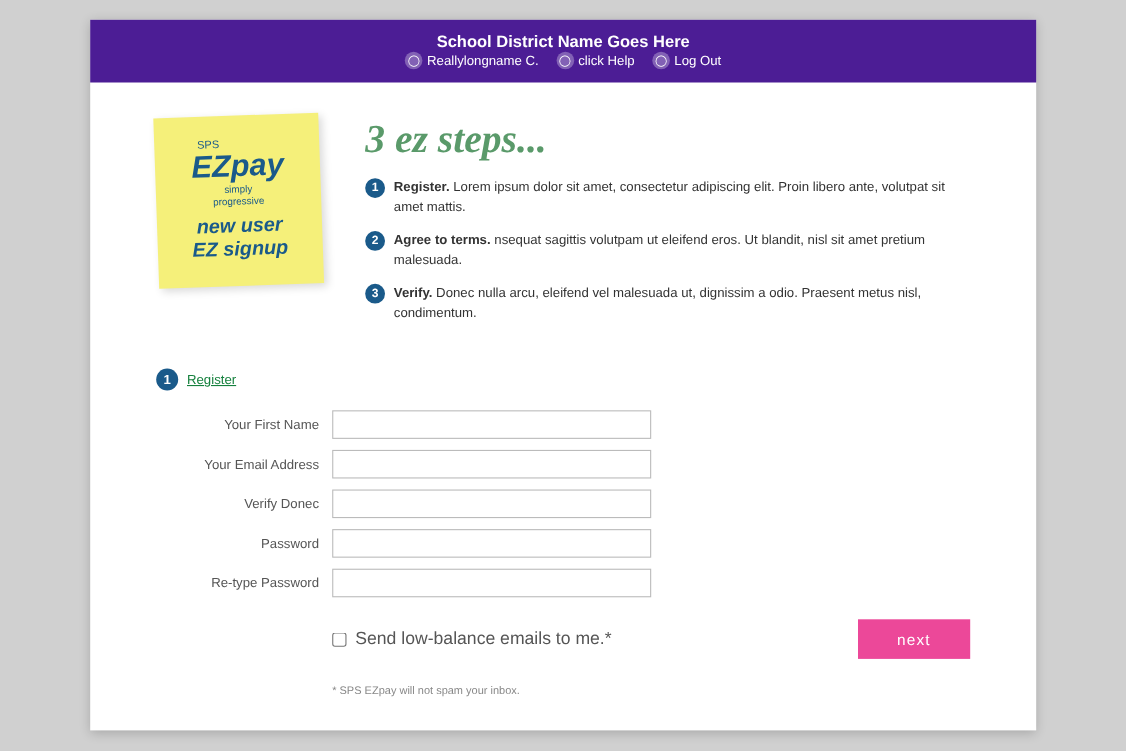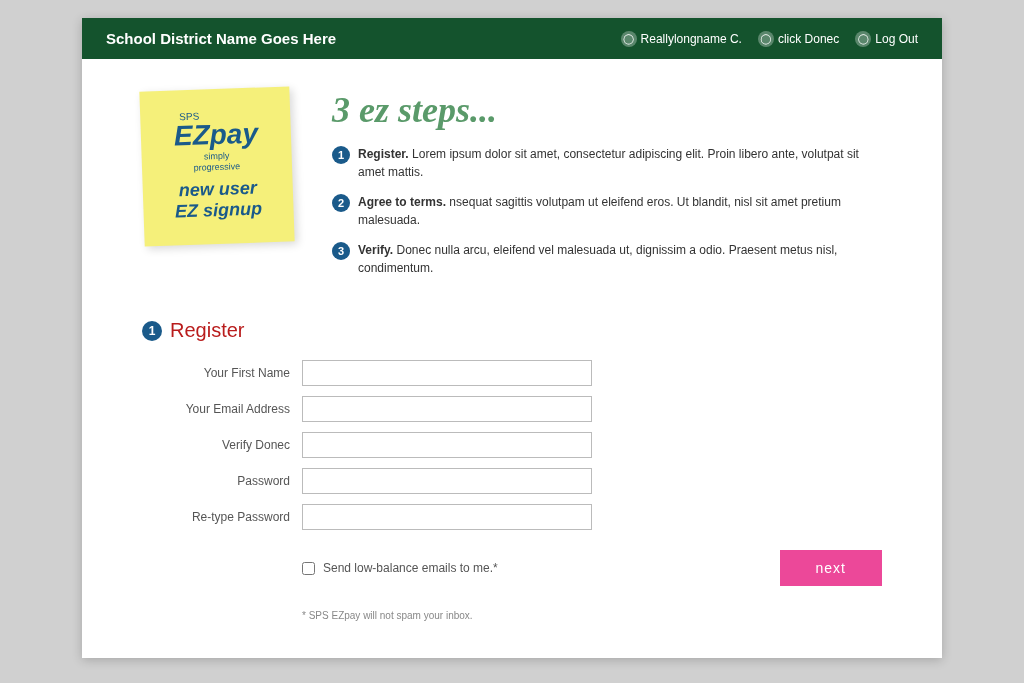--- a/index.html
+++ b/index.html
@@ -15,25 +15,26 @@
       width: 860px;
       min-height: 640px;
       background: #fff;
       margin: 18px auto;
       box-shadow: 0 2px 10px rgba(0,0,0,0.2);
       display: flex;
       flex-direction: column;
     }
     
     .header {
-      background: #14532d;
+      background: #4c1d95;
       padding: 12px 24px;
       display: flex;
       align-items: center;
       justify-content: space-between;
+      flex-direction: column;
     }
     .header-title {
       color: #fff;
       font-size: 15px;
       font-weight: bold;
     }
     .header-nav {
       display: flex;
       align-items: center;
       gap: 16px;
@@ -160,22 +161,23 @@
       border-radius: 50%;
       background: #1a5a8a;
       color: #fff;
       font-size: 12px;
       font-weight: bold;
       display: flex;
       align-items: center;
       justify-content: center;
     }
     .form-section-label {
-      font-size: 20px;
-      color: #b91c1c;
+      font-size: 12px;
+      color: #15803d;
+      text-decoration: underline;
     }
     .form-row {
       display: flex;
       align-items: center;
       margin-bottom: 10px;
       gap: 0;
     }
     .form-label {
       width: 160px;
       font-size: 12px;
@@ -204,21 +206,21 @@
       width: 160px;
       flex-shrink: 0;
     }
     .checkbox-area {
       display: flex;
       align-items: center;
       gap: 8px;
       flex: 1;
     }
     .checkbox-label {
-      font-size: 12px;
+      font-size: 16px;
       color: #555;
     }
     .next-btn-area {
       display: flex;
       justify-content: flex-end;
       max-width: 452px;
       margin-left: 160px;
       margin-top: -36px;
     }
     .next-button {
@@ -244,21 +246,21 @@
 
   <div class="header">
     <div class="header-title">School District Name Goes Here</div>
     <div class="header-nav">
       <div class="header-nav-item">
         <div class="nav-icon">◯</div>
         <span>Reallylongname C.</span>
       </div>
       <div class="header-nav-item">
         <div class="nav-icon">◯</div>
-        <span>click Donec</span>
+        <span>click Help</span>
       </div>
       <div class="header-nav-item">
         <div class="nav-icon">◯</div>
         <span>Log Out</span>
       </div>
     </div>
   </div>
 
   <div class="main-content">
     <div class="top-section">

